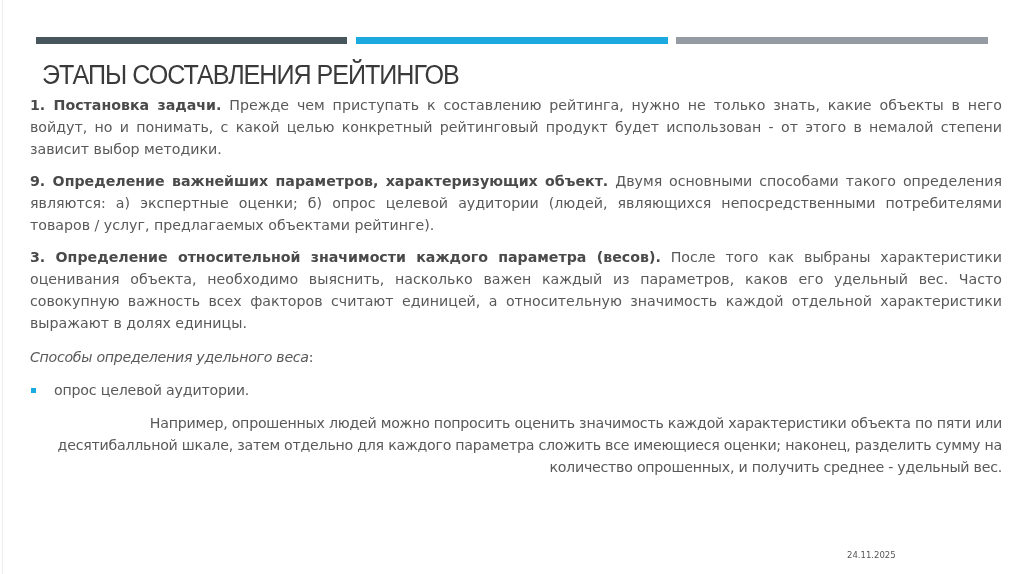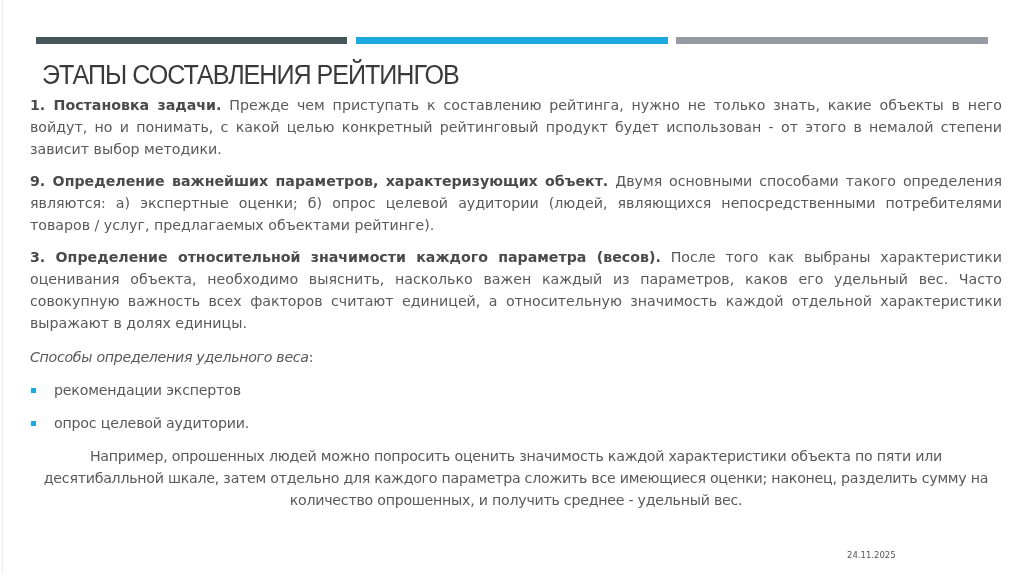--- a/index.html
+++ b/index.html
@@ -35,21 +35,21 @@
   .para b { color: #4a4a4a; }
   .italic-label { font-style: italic; margin: 12px 0 11px 0; letter-spacing: -0.3px; }
   .bullet-list { list-style: none; margin: 0; padding: 0; }
   .bullet-item {
     position: relative; padding-left: 24px; margin: 0 0 11px 0;
     letter-spacing: -0.2px;
   }
   .bullet-sq {
     position: absolute; left: 1px; top: 9px; width: 5px; height: 5px;
   }
-  .final-para { text-align: center; letter-spacing: -0.25px; }
+  .final-para { text-align: right; letter-spacing: -0.25px; }
 
   .footer-date {
     position: absolute; left: 847px; top: 550px;
     font-size: 8.5px; color: #555; font-family: "DejaVu Sans", sans-serif;
   }
 </style>
 </head>
 <body>
 
 <div class="edge-line"></div>
@@ -65,24 +65,20 @@
 
   <p class="para"><b>9. Определение важнейших параметров, характеризующих объект.</b><span> Двумя основными способами такого определения являются: а) экспертные оценки; б) опрос целевой аудитории (людей, являющихся непосредственными потребителями товаров / услуг, предлагаемых объектами рейтинге).</span></p>
 
   <p class="para"><b>3. Определение относительной значимости каждого параметра (весов).</b><span> После того как выбраны характеристики оценивания объекта, необходимо выяснить, насколько важен каждый из параметров, каков его удельный вес. Часто совокупную важность всех факторов считают единицей, а относительную значимость каждой отдельной характеристики выражают в долях единицы.</span></p>
 
   <p class="italic-label"><span>Способы определения удельного веса</span><span style="font-style:normal">:</span></p>
 
   <ul class="bullet-list">
     <li class="bullet-item">
       <span class="bullet-sq" style="background:#1ba9e0"></span>
-      <span>рекомендации экспертов</span>
-    </li>
-    <li class="bullet-item">
-      <span class="bullet-sq" style="background:#1ba9e0"></span>
       <span>опрос целевой аудитории.</span>
     </li>
   </ul>
 
   <p class="para final-para">Например, опрошенных людей можно попросить оценить значимость каждой характеристики объекта по пяти или десятибалльной шкале, затем отдельно для каждого параметра сложить все имеющиеся оценки; наконец, разделить сумму на количество опрошенных, и получить среднее - удельный вес.</p>
 </div>
 
 <div class="footer-date">24.11.2025</div>
 
 </body></html>

